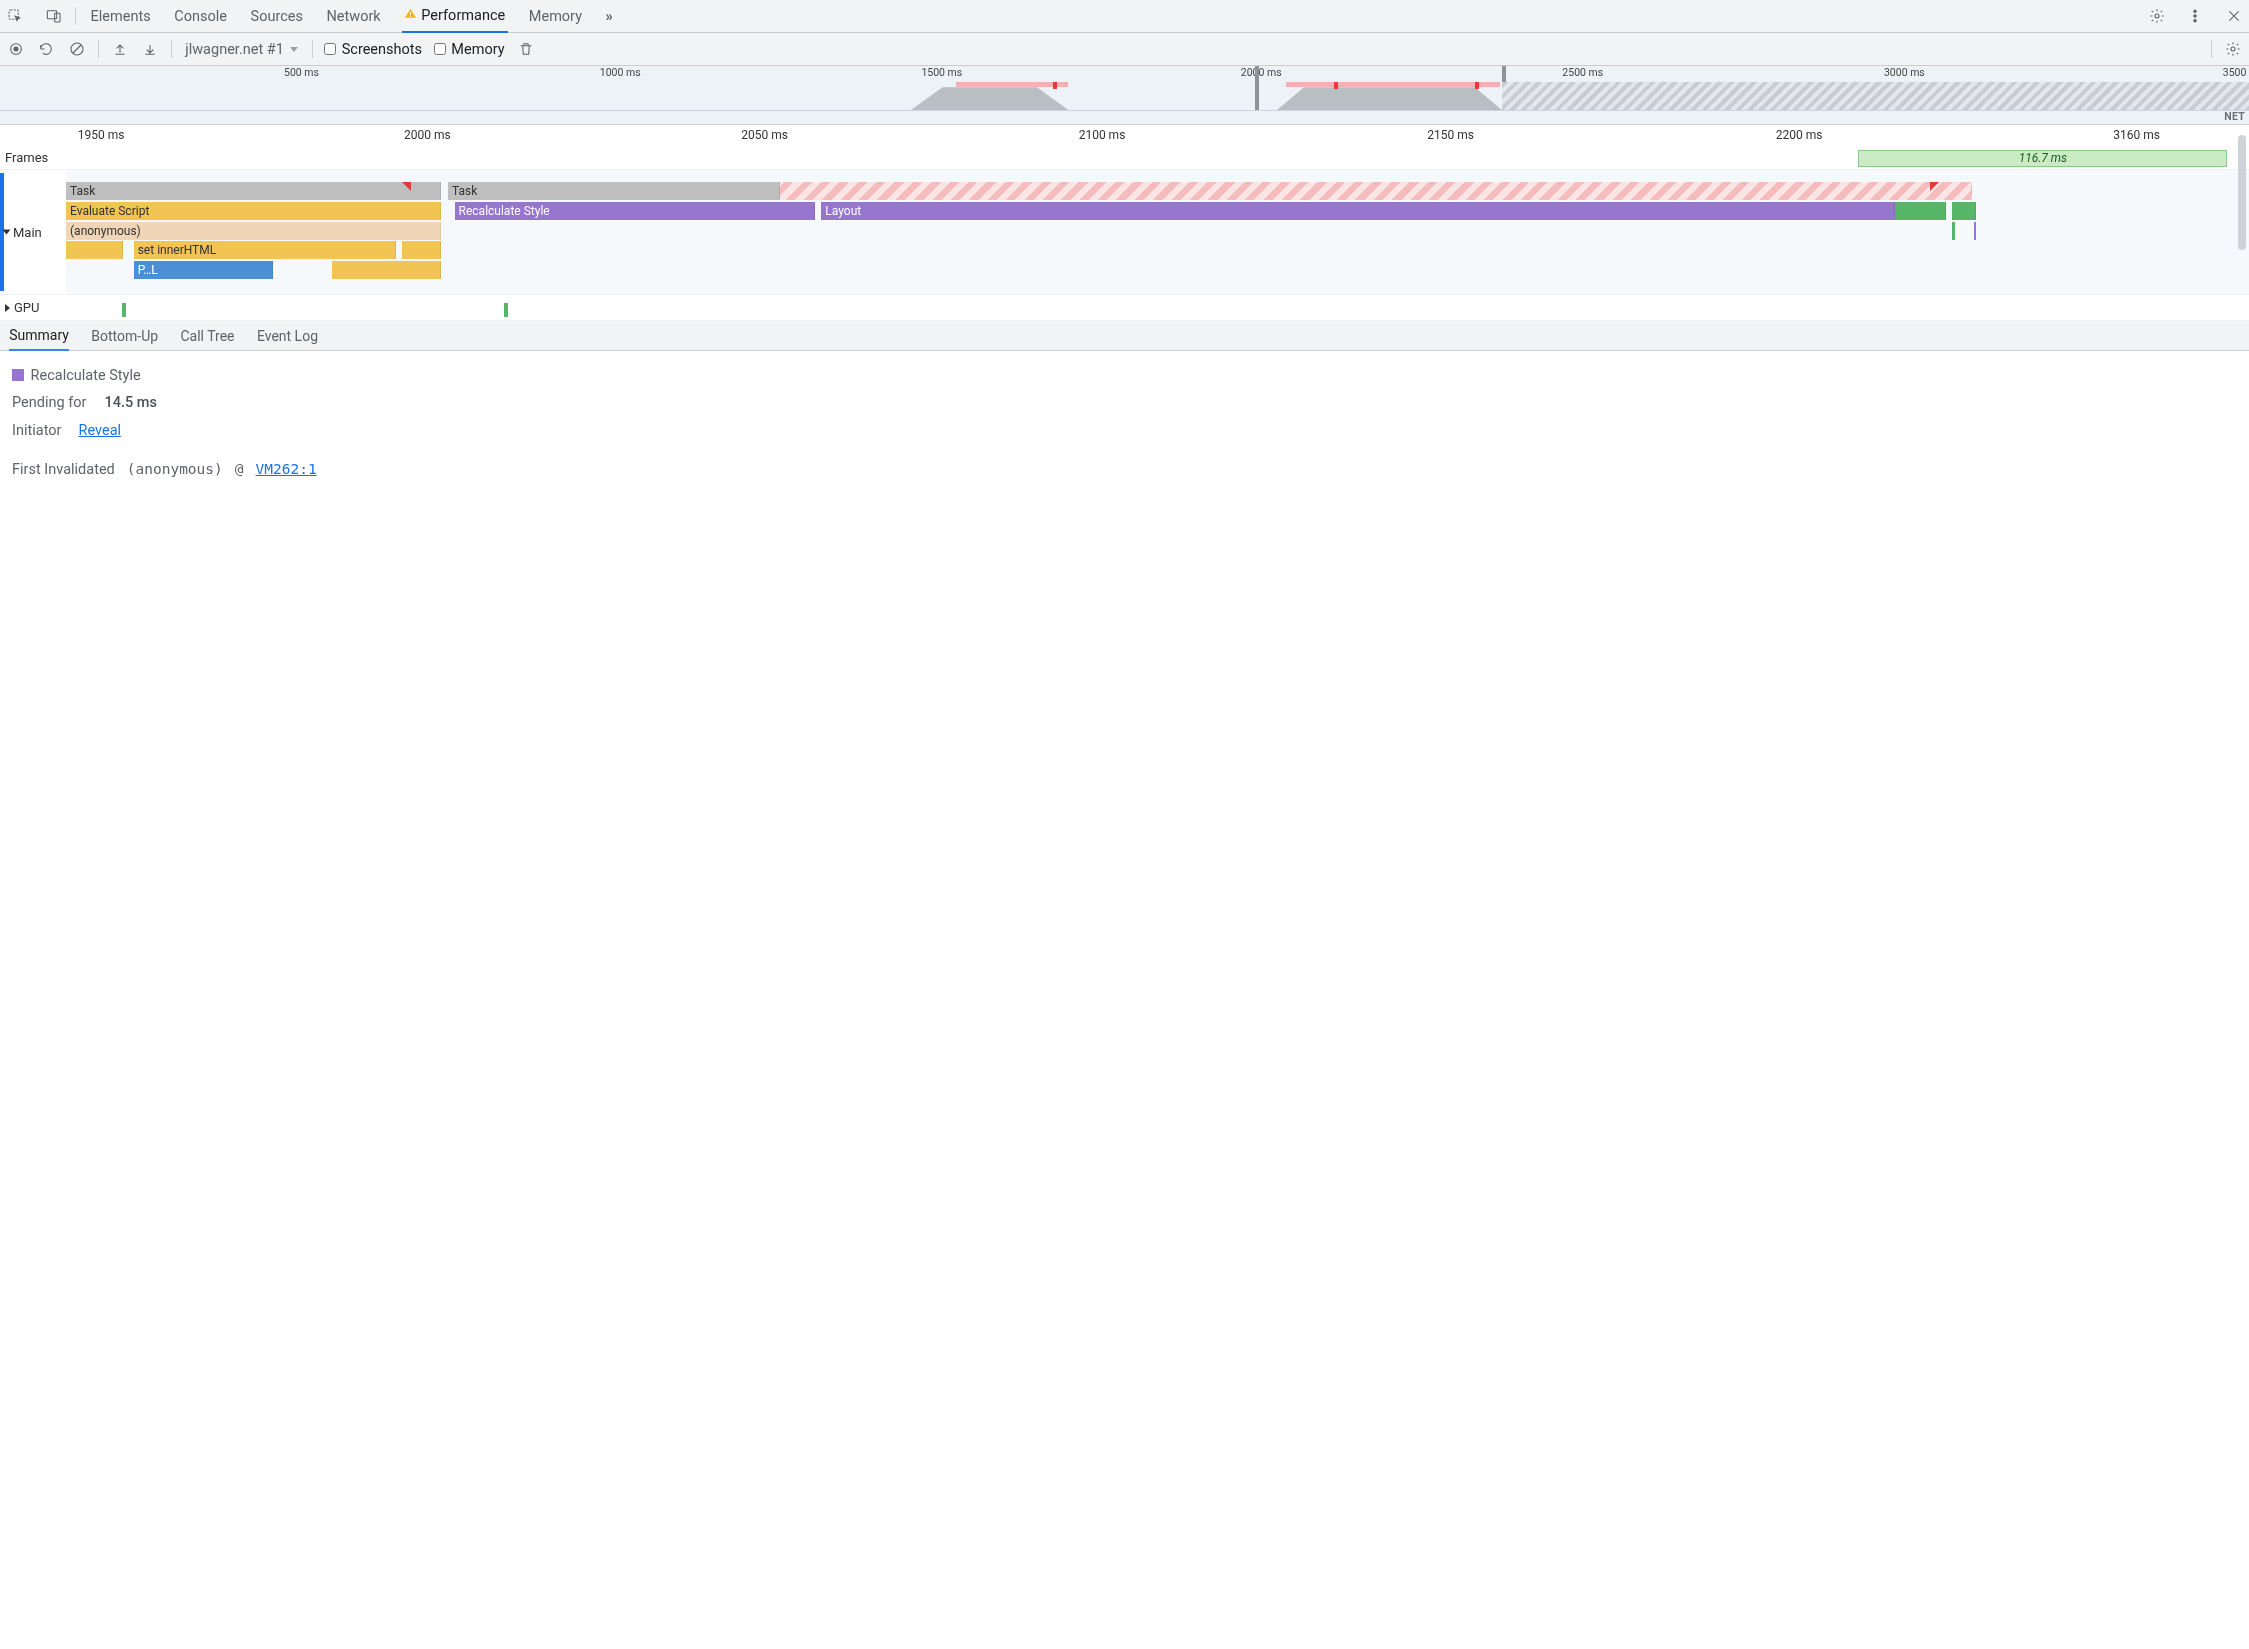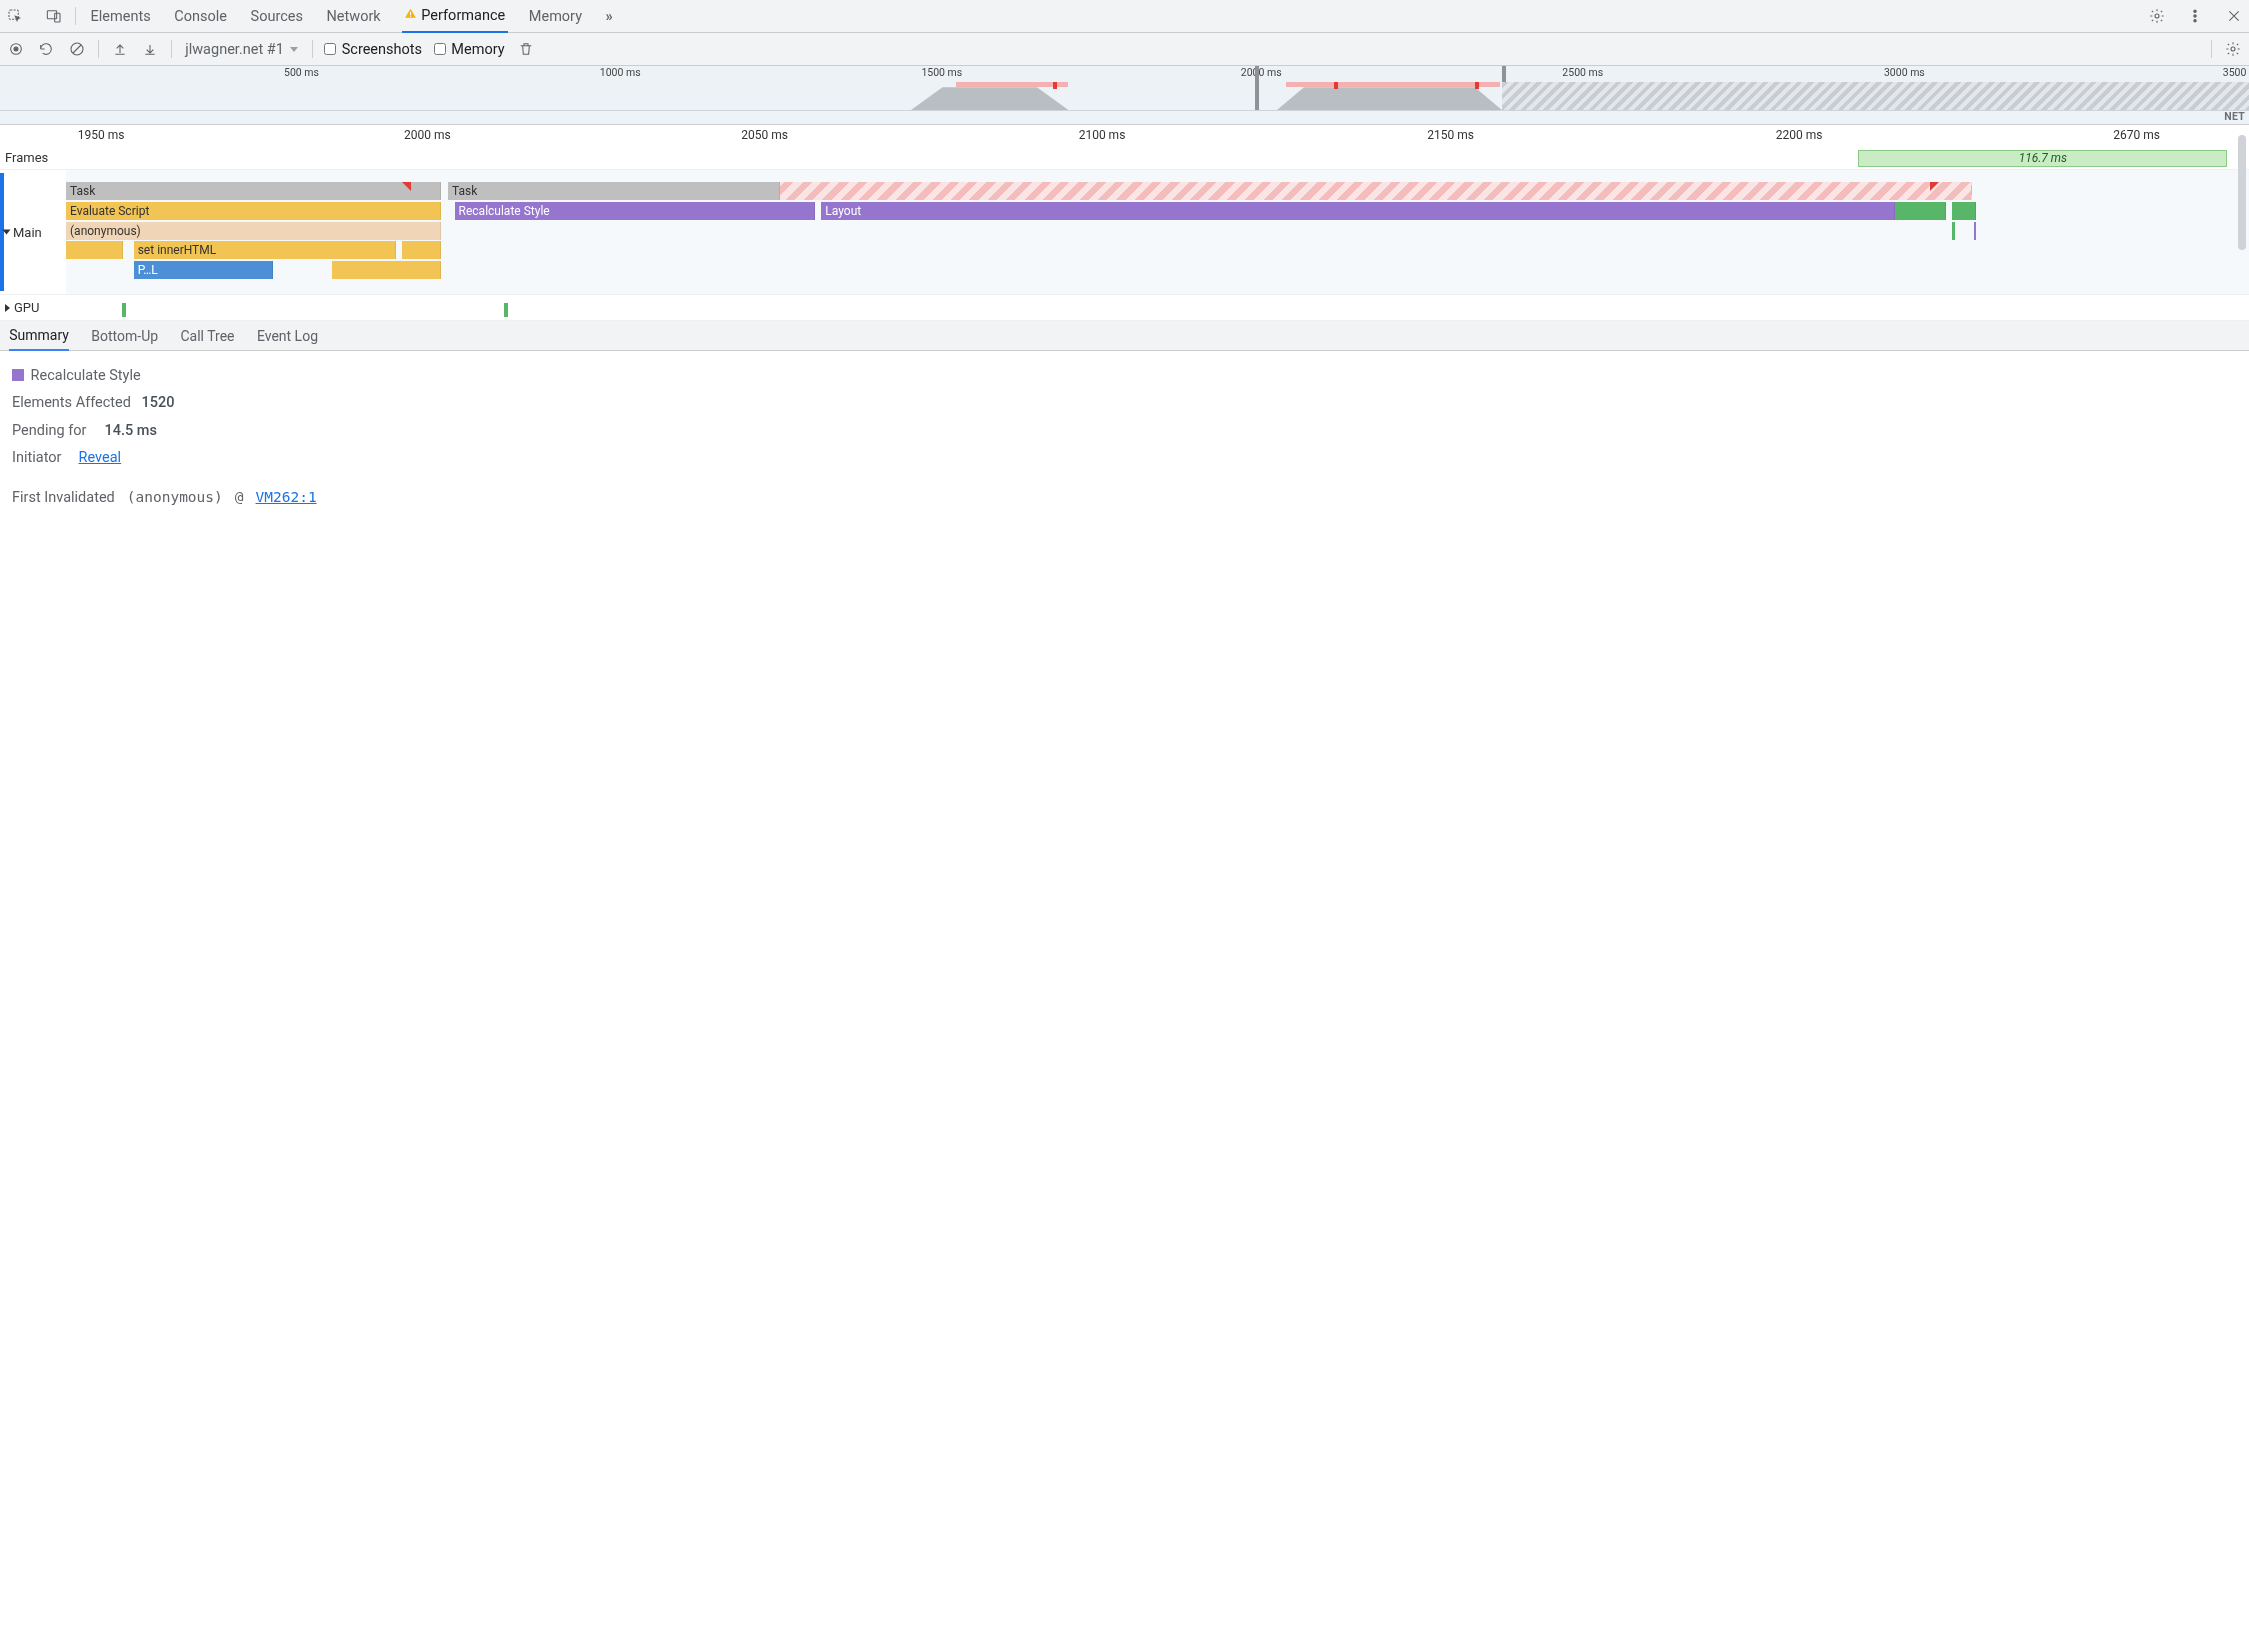--- a/index.html
+++ b/index.html
@@ -318,21 +318,21 @@
   <div class="net-label">NET</div>
 </div>
 
 <div class="flame-ruler">
   <span class="rt" style="left:4.5%">1950 ms</span>
   <span class="rt" style="left:19%">2000 ms</span>
   <span class="rt" style="left:34%">2050 ms</span>
   <span class="rt" style="left:49%">2100 ms</span>
   <span class="rt" style="left:64.5%">2150 ms</span>
   <span class="rt" style="left:80%">2200 ms</span>
-  <span class="rt" style="left:95%">2670 ms</span>
+  <span class="rt" style="left:95%">3160 ms</span>
 </div>
 
 <div class="track-row">
   <div class="hdr">
       <span>Frames</span>
     </div>
   <div class="track-body frames-body">
     <div class="frame-chip" style="left:82%; width:17%;">
       <span>116.7 ms</span>
     </div>
@@ -416,24 +416,20 @@
       <span>Event Log</span>
     </div>
 </div>
 
 <div class="summary">
   <div class="title-row">
     <span class="swatch"></span>
     <span>Recalculate Style</span>
   </div>
   <div class="kv">
-      <span class="k">Elements Affected</span>
-      <span class="v">1520</span>
-    </div>
-  <div class="kv">
       <span class="k" style="min-width:82px;">Pending for</span>
       <span class="v">14.5 ms</span>
     </div>
   <div class="kv">
       <span class="k" style="min-width:56px;">Initiator</span>
       <span class="reveal">Reveal</span>
     </div>
   <div class="first-inv">
     <span>First Invalidated</span>
     <span class="mono">(anonymous)</span>

